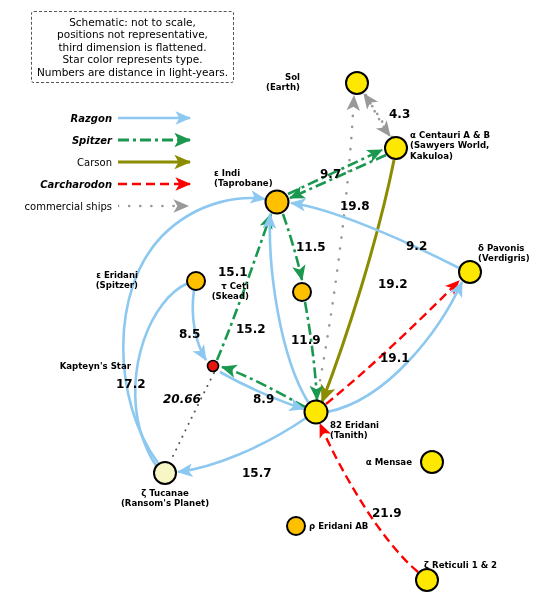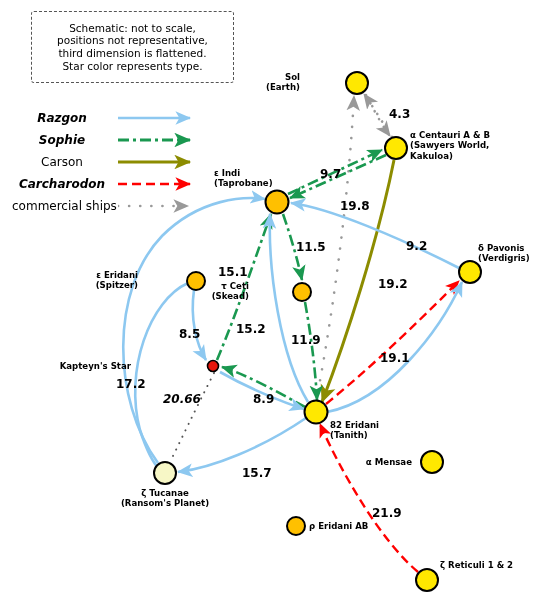--- a/index.html
+++ b/index.html
@@ -9,22 +9,22 @@
   svg#map{position:absolute;left:0;top:0;width:539px;height:600px;}
 
   .note-box{position:absolute;left:31px;top:11px;width:203px;height:72px;
             border:1px dashed #555;border-radius:3px;background:#fff;
             display:flex;flex-direction:column;align-items:center;
             justify-content:center;padding:3px 4px;box-sizing:border-box;}
   .note-line{font-size:10.5px;color:#000;line-height:12.6px;white-space:nowrap;}
 
   .legend{position:absolute;left:12px;top:107px;width:190px;}
   .legend-row{display:flex;align-items:center;height:22px;}
-  .legend-label{width:100px;text-align:center;padding-right:6px;
-                font-size:12px;color:#000;white-space:nowrap;}
+  .legend-label{width:100px;text-align:right;padding-right:6px;
+                font-size:10px;color:#000;white-space:nowrap;}
   .legend-label.it{font-style:italic;font-weight:bold;}
   .legend-label.bd{font-weight:normal;}
   .legend-art{width:84px;height:14px;position:relative;}
   .legend-art svg{position:absolute;left:0;top:0;}
 
   .star-label{position:absolute;font-size:8.6px;font-weight:bold;color:#000;
               line-height:10.4px;white-space:nowrap;}
   .star-label.ctr{text-align:center;}
   .star-label.rt{text-align:right;}
 
@@ -115,33 +115,34 @@
         <circle cx="296" cy="526" r="9" fill="#ffc000" stroke="#000000" stroke-width="2"></circle>
         <circle cx="427" cy="580" r="11" fill="#ffe800" stroke="#000000" stroke-width="2"></circle>
       </g>
   </svg>
 
   <div class="note-box">
     <div class="note-line">Schematic: not to scale,</div>
     <div class="note-line">positions not representative,</div>
     <div class="note-line">third dimension is flattened.</div>
     <div class="note-line">Star color represents type.</div>
+    <div class="note-line">Numbers are distance in light-years.</div>
   </div>
 
   <div class="legend">
     <div class="legend-row">
       <div class="legend-label it">Razgon</div>
       <div class="legend-art">
         <svg width="84" height="14" viewBox="0 0 84 14">
           <line x1="0" y1="7" x2="72" y2="7" stroke="#8dc8f0" stroke-width="2.6" marker-end="url(#ar-blue)"></line>
         </svg>
       </div>
     </div>
     <div class="legend-row">
-      <div class="legend-label it">Sophie</div>
+      <div class="legend-label it">Spitzer</div>
       <div class="legend-art">
         <svg width="84" height="14" viewBox="0 0 84 14">
           <line x1="0" y1="7" x2="72" y2="7" stroke="#1a9850" stroke-width="2.8" stroke-dasharray="11,4,3,4" marker-end="url(#ar-green)"></line>
         </svg>
       </div>
     </div>
     <div class="legend-row">
       <div class="legend-label bd">Carson</div>
       <div class="legend-art">
         <svg width="84" height="14" viewBox="0 0 84 14">
@@ -203,21 +204,21 @@
       <div class="star-label ctr" style="left: 105px; width: 120px; top: 488px;">
         <div>ζ Tucanae</div>
         <div>(Ransom's Planet)</div>
       </div>
       <div class="star-label rt" style="right: 127px; top: 457px;">
         <div>α Mensae</div>
       </div>
       <div class="star-label" style="left: 309px; top: 521px;">
         <div>ρ Eridani AB</div>
       </div>
-      <div class="star-label" style="left: 424px; top: 560px; margin-left: 16px;">
+      <div class="star-label" style="left: 424px; top: 560px;">
         <div>ζ Reticuli 1 &amp; 2</div>
       </div>
     </div>
   <div id="dist-layer">
       <div class="dist" style="left: 389px; top: 107px;">4.3</div>
       <div class="dist" style="left: 320px; top: 167px;">9.7</div>
       <div class="dist" style="left: 340px; top: 199px;">19.8</div>
       <div class="dist" style="left: 406px; top: 239px;">9.2</div>
       <div class="dist" style="left: 296px; top: 240px;">11.5</div>
       <div class="dist" style="left: 218px; top: 265px;">15.1</div>

